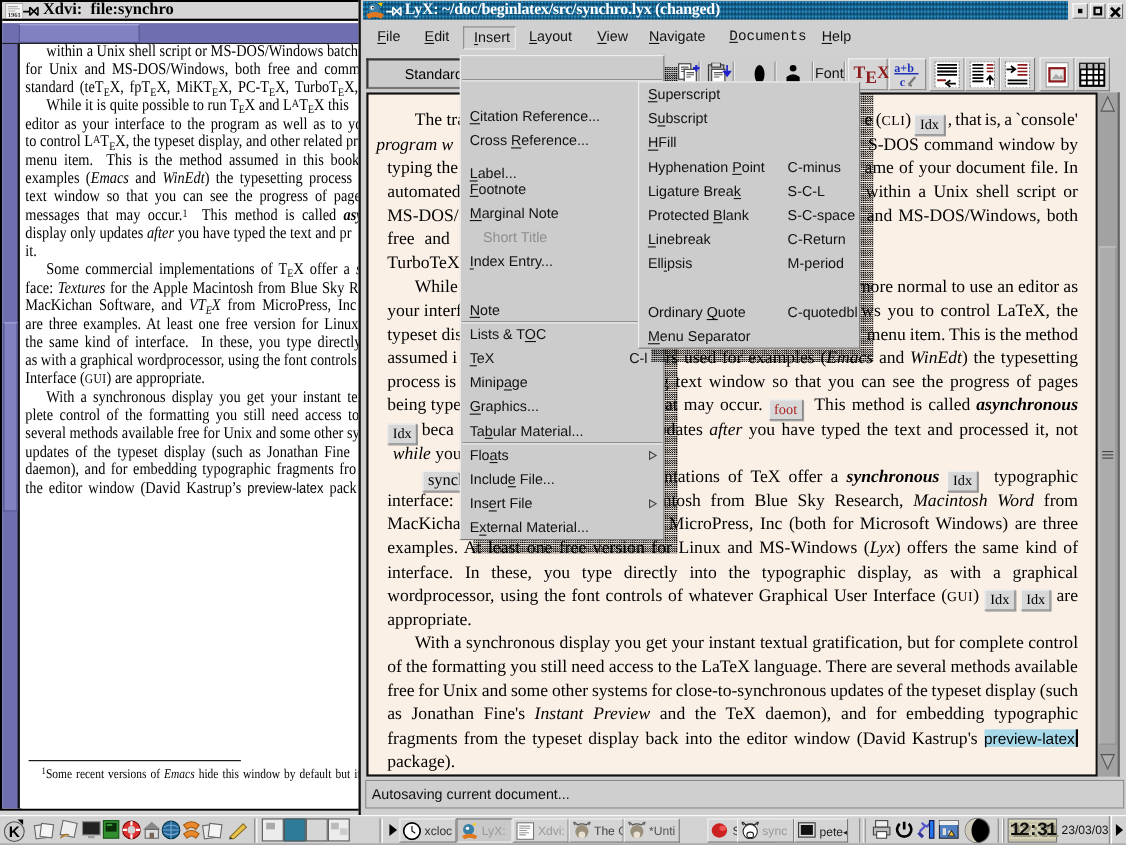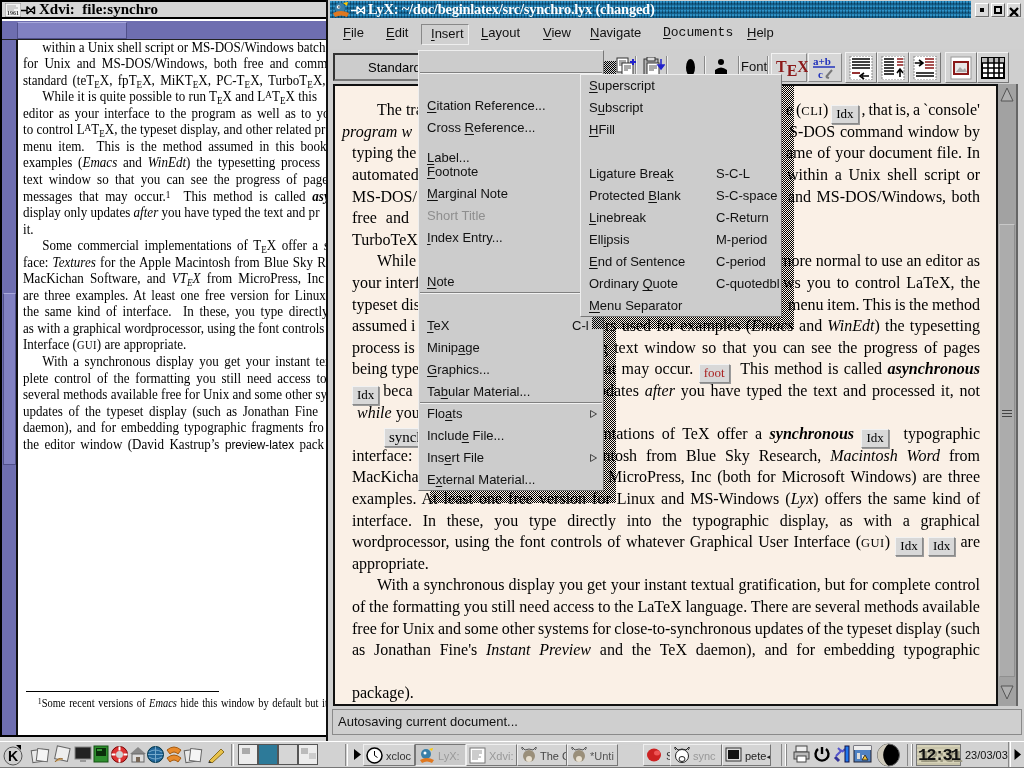--- a/index.html
+++ b/index.html
@@ -264,20 +264,21 @@
 <div class="dl" style="top:380.4px;left:17px;">MacKicha</div>
 <div class="dr" id="dr17" style="top:380.4px;word-spacing:1.99px;">MicroPress, Inc (both for Microsoft Windows) are three</div>
 <div class="dl jl" id="jl18" style="top:402.0px;left:17px;word-spacing:2.03px;">examples. At least one free version for Linux and MS-Windows (<i>Lyx</i>) offers the same kind of</div>
 <div class="dl jl" id="jl19" style="top:423.6px;left:17px;word-spacing:6.69px;">interface. In these, you type directly into the typographic display, as with a graphical</div>
 <div class="dl jl" id="jl20" style="top:445.2px;left:17px;word-spacing:1.25px;">wordprocessor, using the font controls of whatever Graphical User Interface (<span class="sc">GUI</span>) <span class="inset">Idx</span> <span class="inset">Idx</span> are</div>
 <div class="dl" style="top:466.8px;left:17px;">appropriate.</div>
 <div class="dl jl" id="jl22" style="top:488.4px;left:42px;word-spacing:0.09px;text-align:center;">With a synchronous display you get your instant textual gratification, but for complete control</div>
 <div class="dl jl" id="jl23" style="top:510.0px;left:17px;word-spacing:-0.22px;">of the formatting you still need access to the LaTeX language. There are several methods available</div>
 <div class="dl jl" id="jl24" style="top:531.6px;left:17px;word-spacing:-0.53px;">free for Unix and some other systems for close-to-synchronous updates of the typeset display (such</div>
 <div class="dl jl" id="jl25" style="top:553.2px;left:17px;word-spacing:4.75px;">as Jonathan Fine's <i>Instant Preview</i> and the TeX daemon), and for embedding typographic</div>
+<div class="dl jl" id="jl26" style="top:574.8px;left:17px;word-spacing:1.72px;">fragments from the typeset display back into the editor window (David Kastrup's <span class="hl">preview-latex</span></div>
 <div class="dl" style="top:596.4px;left:17px;">package).</div>
  </div>
  <div id="lyx-scroll" class="abs">
 <div class="abs" style="left:1px;top:2px;width:16px;height:17px;"><svg width="16" height="17">
             <path d="M8 2 L14 15 L2 15 Z" fill="#b0b0b0" stroke="#555"></path>
           </svg></div>
         <div class="abs" style="left:1px;top:600px;width:16px;height:17px;"><svg width="16" height="17">
             <path d="M2 2 L14 2 L8 15 Z" fill="#b0b0b0" stroke="#555"></path>
           </svg></div>
         <div class="abs" style="left:1px;top:140px;width:16px;height:453px;background:#acacac;border:1px solid #8f8f8f;border-top-color:#c8c8c8;border-left-color:#bdbdbd;">
@@ -291,49 +292,50 @@
 
 <div id="ins-shadow-r" class="shadow abs" style="left:604px;top:61px;width:12px;height:442px;"></div>
 <div id="ins-shadow-b" class="shadow abs" style="left:430px;top:491px;width:174px;height:12px;"></div>
 <div id="insmenu" class="menu abs" style="left:418px;top:50px;width:186px;height:441px;">
 <div class="msep" style="top:21px;"></div>
 <div class="mrow" style="top:44px;"><span class="mn">C</span>itation Reference...</div>
 <div class="mrow" style="top:66px;">Cross <span class="mn">R</span>eference...</div>
 <div class="mrow" style="top:72px;margin-top:24px;"><span class="mn">L</span>abel...</div>
 <div class="mrow" style="top:110px;"><span class="mn">F</span>ootnote</div>
 <div class="mrow" style="top:132px;"><span class="mn">M</span>arginal Note</div>
-<div class="mrow" style="top:154px;"><span style="color:#8e8e8e;">Short Title</span></div>
+<div class="mrow" style="top:154px;margin-left:12px;"><span style="color:#8e8e8e;">Short Title</span></div>
 <div class="mrow" style="top:176px;"><span class="mn">I</span>ndex Entry...</div>
 <div class="mrow" style="top:220px;"><span class="mn">N</span>ote</div>
 <div class="msep" style="top:241px;"></div>
+<div class="mrow" style="top:242px;">Lists &amp; T<span class="mn">O</span>C</div>
 <div class="mrow" style="top:264px;"><span class="mn">T</span>eX<span style="position:absolute;left:152px;">C-l</span></div>
 <div class="mrow" style="top:286px;">Minip<span class="mn">a</span>ge</div>
 <div class="mrow" style="top:308px;"><span class="mn">G</span>raphics...</div>
 <div class="mrow" style="top:330px;">Ta<span class="mn">b</span>ular Material...</div>
 <div class="msep" style="top:351px;"></div>
 <div class="mrow" style="top:352px;">Flo<span class="mn">a</span>ts<svg width="9" height="10" viewBox="0 0 9 10" style="position:absolute;right:4px;top:6px;">
           <path d="M1.5 1.5 L7.5 5 L1.5 8.5 Z" fill="#ccc" stroke="#444" stroke-width="1"></path>
         </svg></div>
 <div class="mrow" style="top:374px;">Includ<span class="mn">e</span> File...</div>
 <div class="mrow" style="top:396px;">Ins<span class="mn">e</span>rt File<svg width="9" height="10" viewBox="0 0 9 10" style="position:absolute;right:4px;top:6px;">
           <path d="M1.5 1.5 L7.5 5 L1.5 8.5 Z" fill="#ccc" stroke="#444" stroke-width="1"></path>
         </svg></div>
 <div class="mrow" style="top:418px;">E<span class="mn">x</span>ternal Material...</div>
 </div>
 <div id="sub-shadow-r" class="shadow abs" style="left:782px;top:86px;width:12px;height:243px;"></div>
 <div id="sub-shadow-b" class="shadow abs" style="left:592px;top:317px;width:190px;height:12px;"></div>
 <div id="submenu" class="menu abs" style="left:580px;top:74px;width:202px;height:243px;">
 <div class="mrow" style="top:0px;"><span class="mn">S</span>uperscript</div>
 <div class="mrow" style="top:22px;">S<span class="mn">u</span>bscript</div>
 <div class="mrow" style="top:44px;"><span class="mn">H</span>Fill</div>
+<div class="mrow" style="top:66px;">Hyphenation <span class="mn">P</span>oint<span style="position:absolute;left:134px;">C-minus</span></div>
 <div class="mrow" style="top:88px;">Ligature Brea<span class="mn">k</span><span style="position:absolute;left:134px;">S-C-L</span></div>
 <div class="mrow" style="top:110px;">Protected <span class="mn">B</span>lank<span style="position:absolute;left:134px;">S-C-space</span></div>
 <div class="mrow" style="top:132px;"><span class="mn">L</span>inebreak<span style="position:absolute;left:134px;">C-Return</span></div>
 <div class="mrow" style="top:154px;">Ell<span class="mn">i</span>psis<span style="position:absolute;left:134px;">M-period</span></div>
-<div class="mrow" style="top:176px;"><span class="mn">E</span>nd of Sentence<span style="position:absolute;left:134px;">C-period</span></div>
 <div class="mrow" style="top:198px;">Ordinary <span class="mn">Q</span>uote<span style="position:absolute;left:134px;">C-quotedbl</span></div>
 <div class="mrow" style="top:220px;"><span class="mn">M</span>enu Separator</div>
 </div>
 
 <div id="taskbar" class="abs">
 <svg class="abs" style="left:2px;top:2px;" width="24" height="22" viewBox="0 0 24 22">
         <path d="M14 1 l5 0 0 5z" fill="#000"></path>
         <circle cx="11" cy="12" r="9" fill="#cfcfcf" stroke="#555"></circle>
         <text x="6" y="17" font-size="14" font-weight="bold" fill="#000" font-family="Liberation Sans,sans-serif">K</text>
       </svg>

